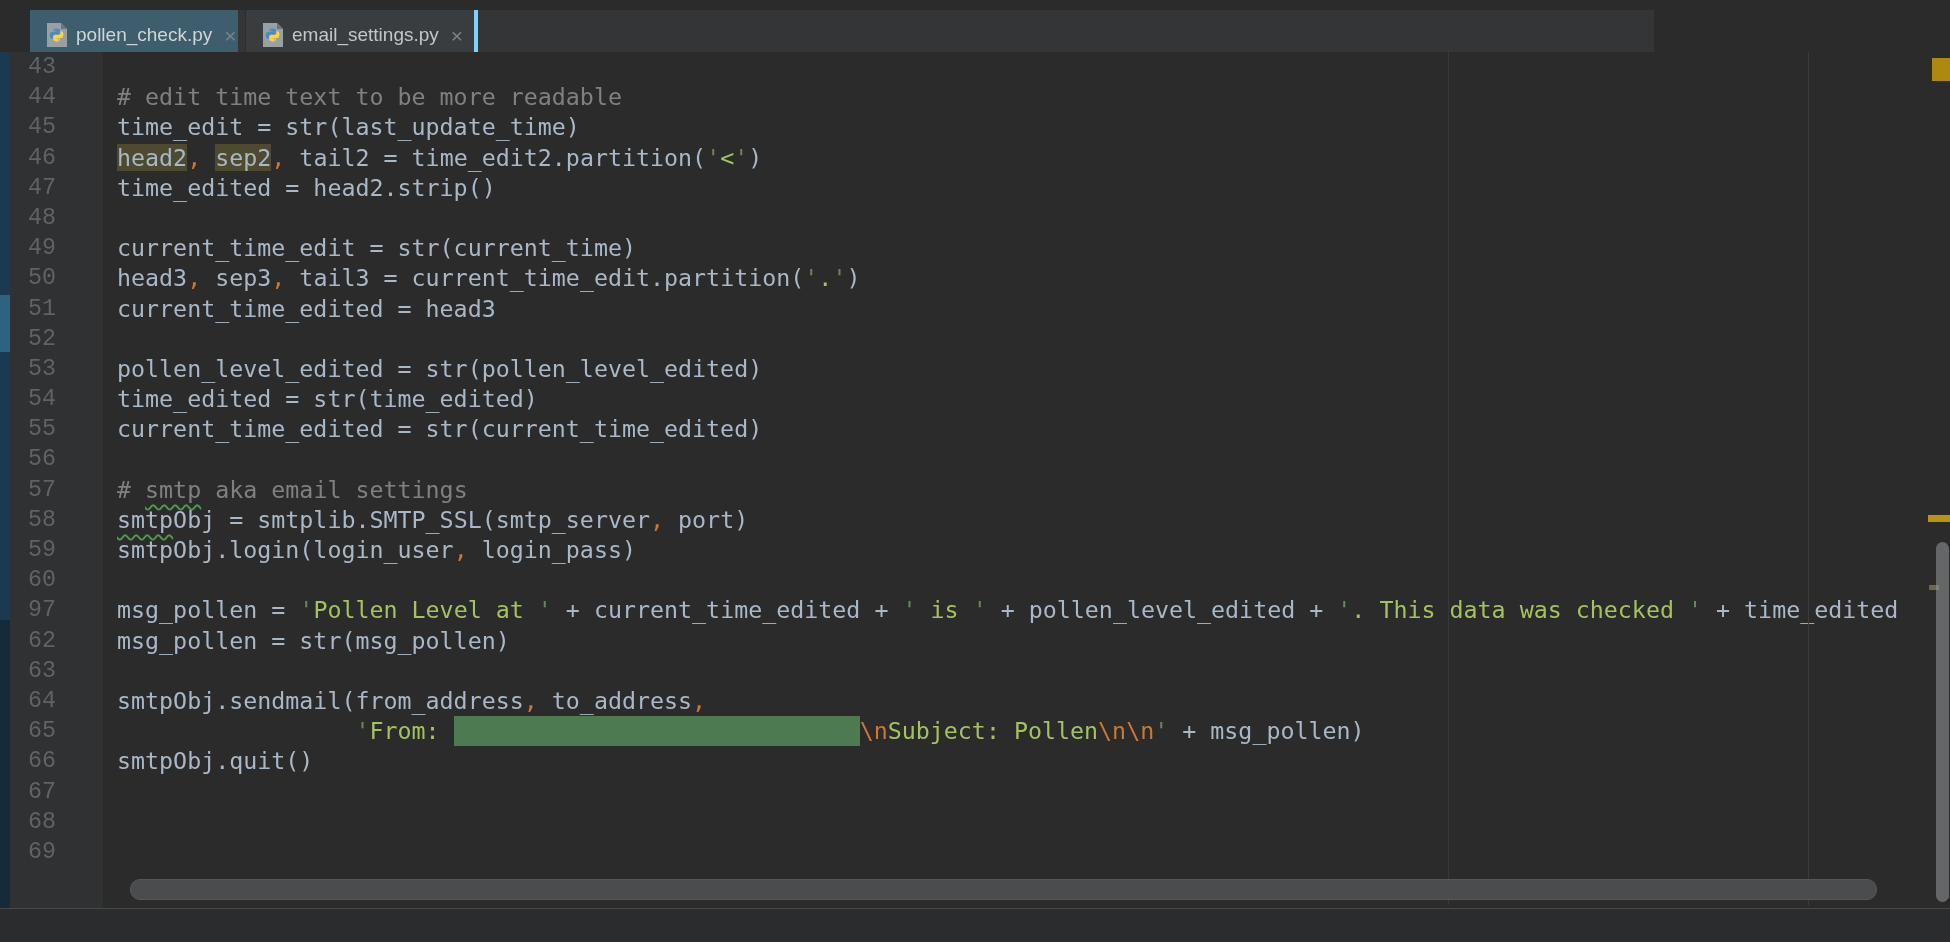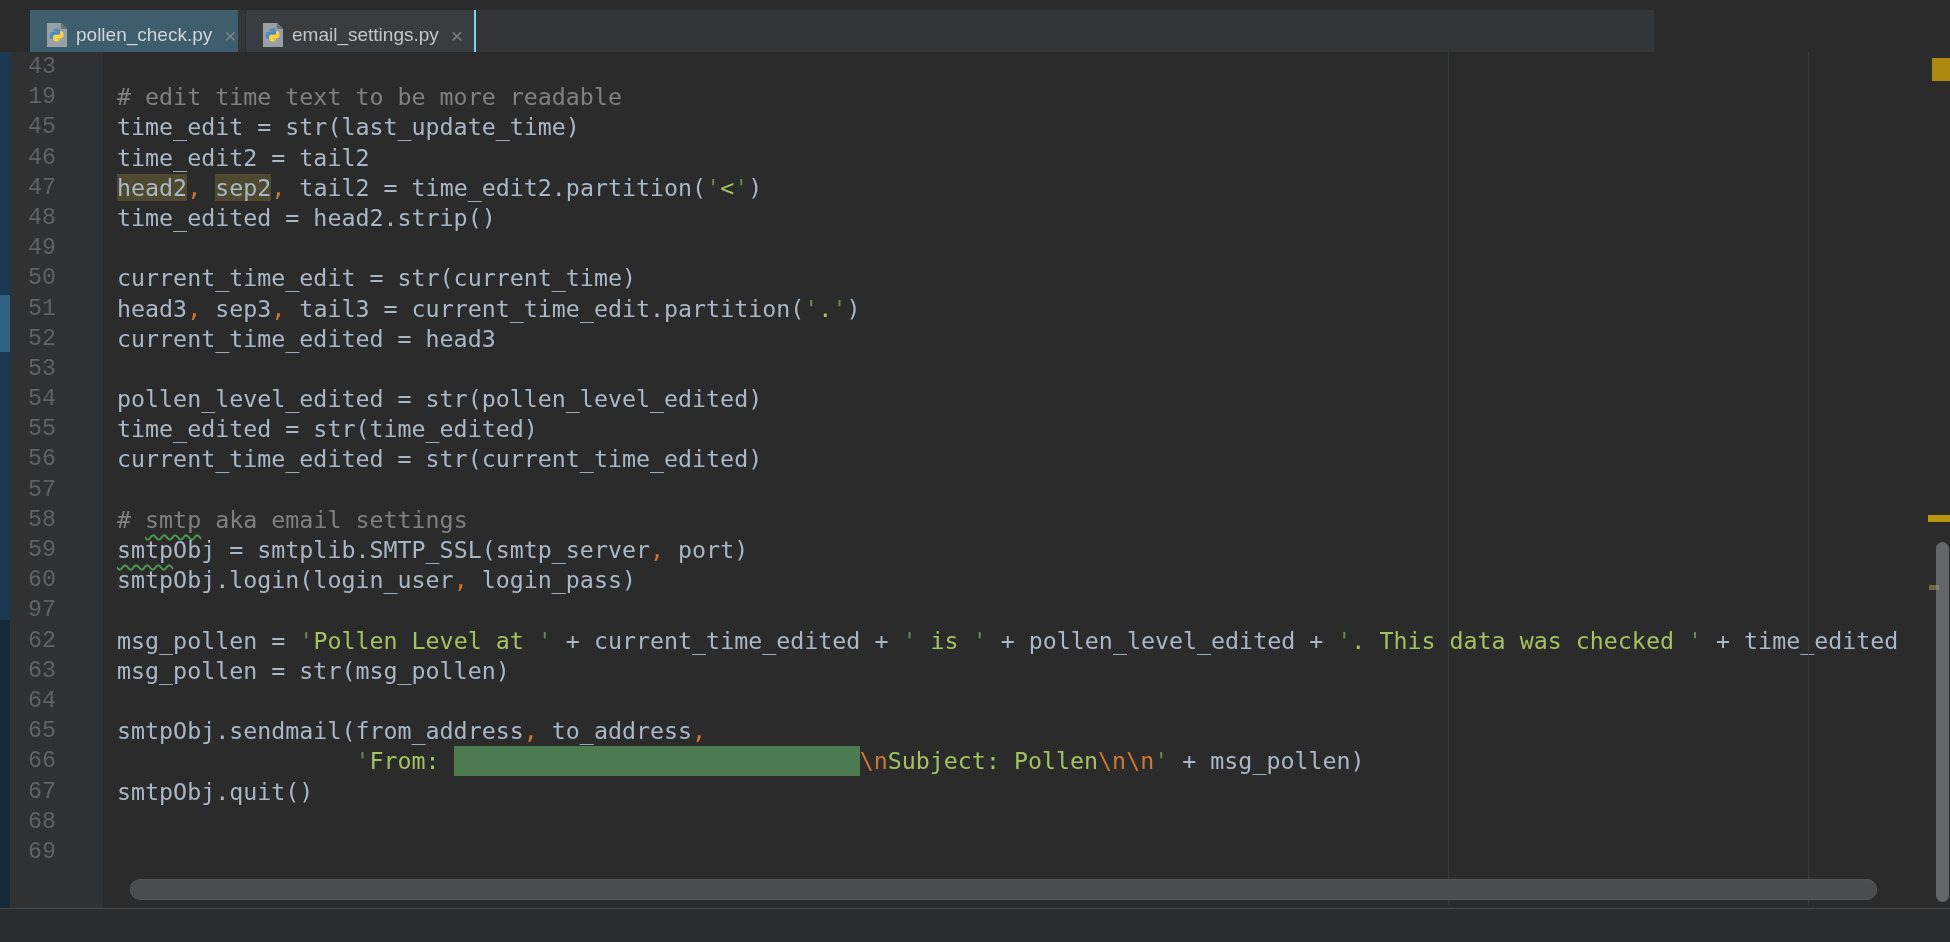--- a/index.html
+++ b/index.html
@@ -4,21 +4,21 @@
 <style>
   html,body{margin:0;padding:0;background:#1e1f21;}
   .screen{position:relative;width:1950px;height:942px;background:#2B2B2B;overflow:hidden;
           font-family:"DejaVu Sans Mono",monospace;}
 
   
   .tabbar{position:absolute;left:0;top:10px;width:1634px;height:52px;background:#333537;margin-left:20px;}
   .tabbar-border{position:absolute;left:0;top:50px;width:1950px;height:2px;background:#252627;}
   .tab{position:absolute;top:0;height:50px;display:flex;align-items:center;cursor:default;}
   .tab-active{left:10px;width:208px;background:#3E5D6D;}
-  .tab-inactive{left:225px;width:228px;background:#3A3D3F;border-right:2px solid #7dd3fc;border-left:1px solid #2B2D2F;}
+  .tab-inactive{left:225px;width:228px;background:#3A3D3F;border-right:4px solid #7dd3fc;border-left:1px solid #2B2D2F;}
   .tab .ticon{margin-left:16px;margin-right:8px;width:22px;height:26px;flex:0 0 auto;}
   .tlabel{font-family:"Liberation Sans",sans-serif;font-size:19px;color:#D2D5D7;white-space:nowrap;}
   .tab-inactive .tlabel{color:#C3C6C8;}
   .tclose{font-family:"Liberation Sans",sans-serif;font-size:21px;color:#7E8486;margin-left:12px;line-height:1;}
   .underline{position:absolute;left:0;bottom:0;width:100%;height:6px;}
   .corner-tl{position:absolute;left:0;top:0;width:10px;height:52px;background:#2A2B2D;}
 
   
   .leftstrip{position:absolute;left:0;top:52px;width:10px;height:856px;background:#1B3A51;}
   .leftstrip .seg-light{position:absolute;left:0;top:243px;width:10px;height:57px;background:#2F6183;}
@@ -94,21 +94,21 @@
   </div>
 
   <div class="leftstrip">
     <div class="seg-light"></div>
     <div class="seg-dark"></div>
   </div>
 
   <div class="gutter">
     <div id="gutterLines">
         <div class="gnum">43</div>
-        <div class="gnum">19</div>
+        <div class="gnum">44</div>
         <div class="gnum">45</div>
         <div class="gnum">46</div>
         <div class="gnum">47</div>
         <div class="gnum">48</div>
         <div class="gnum">49</div>
         <div class="gnum">50</div>
         <div class="gnum">51</div>
         <div class="gnum">52</div>
         <div class="gnum">53</div>
         <div class="gnum">54</div>
@@ -128,21 +128,20 @@
         <div class="gnum">68</div>
         <div class="gnum">69</div>
       </div>
   </div>
 
   <div class="code">
     <div id="codeLines">
         <div class="row"></div>
         <div class="row"><span class="s-c"># edit time text to be more readable</span></div>
         <div class="row"><span class="s-p">time_edit = str(last_update_time)</span></div>
-        <div class="row"><span class="s-p">time_edit2 = tail2</span></div>
         <div class="row"><span class="s-h">head2</span><span class="s-o">,</span><span class="s-p"> </span><span class="s-h">sep2</span><span class="s-o">,</span><span class="s-p"> tail2 = time_edit2.partition(</span><span class="s-q">'</span><span class="s-g">&lt;</span><span class="s-q">'</span><span class="s-p">)</span></div>
         <div class="row"><span class="s-p">time_edited = head2.strip()</span></div>
         <div class="row"></div>
         <div class="row"><span class="s-p">current_time_edit = str(current_time)</span></div>
         <div class="row"><span class="s-p">head3</span><span class="s-o">,</span><span class="s-p"> sep3</span><span class="s-o">,</span><span class="s-p"> tail3 = current_time_edit.partition(</span><span class="s-q">'</span><span class="s-g">.</span><span class="s-q">'</span><span class="s-p">)</span></div>
         <div class="row"><span class="s-p">current_time_edited = head3</span></div>
         <div class="row"></div>
         <div class="row"><span class="s-p">pollen_level_edited = str(pollen_level_edited)</span></div>
         <div class="row"><span class="s-p">time_edited = str(time_edited)</span></div>
         <div class="row"><span class="s-p">current_time_edited = str(current_time_edited)</span></div>

